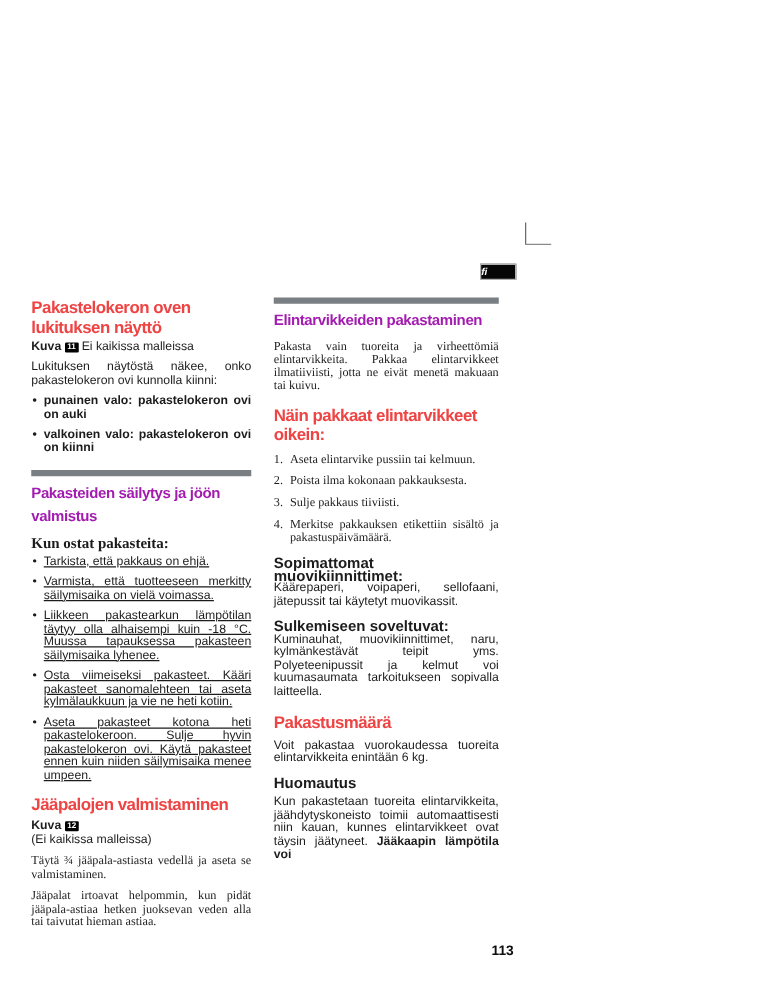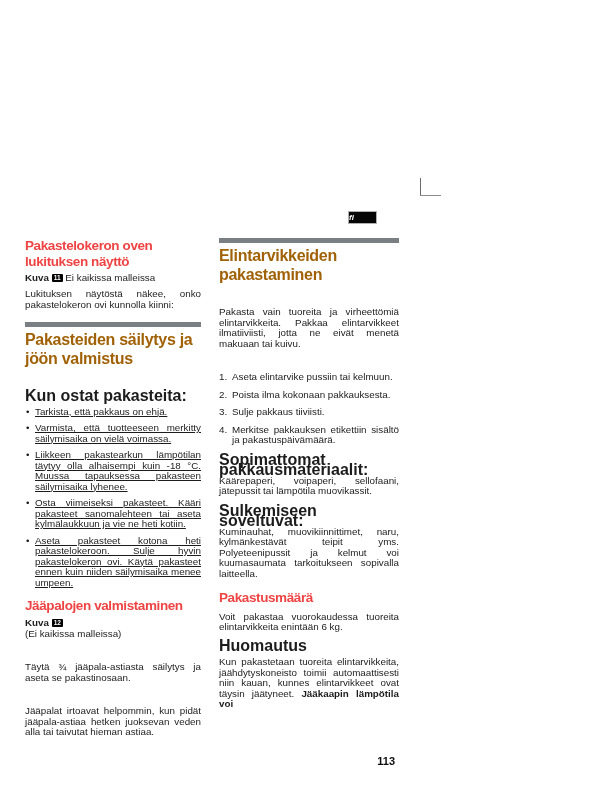--- a/index.html
+++ b/index.html
@@ -12,46 +12,46 @@
     overflow: hidden;
   }
   .page { position: absolute; inset: 0; background: #fff; }
 
   
   .crop-v { position: absolute; left: 420px; top: 178px; width: 1px; height: 18px; background: #6a6a6a; }
   .crop-h { position: absolute; left: 420px; top: 195px; width: 21px; height: 1px; background: #8a8a8a; }
 
   
   .lang-badge {
-    position: absolute; left: 348px; top: 211px; width: 29px; height: 13px;
+    position: absolute; left: 384px; top: 211px; width: 29px; height: 13px;
     background: #060606; border: 1px solid #b0b0b0;
     color: #ffffff; font-size: 8px; font-weight: bold; font-style: italic;
     text-align: left; line-height: 11px;
   }
 
   
   .col { position: absolute; top: 233px; }
   .col-left  { left: 25px;  width: 176px; }
   .col-right { left: 219px; width: 180px; }
 
   .bar { height: 5px; background: #797f83; }
 
   .h1 {
-    font-size: 16px; line-height: 18.5px; font-weight: bold;
-    letter-spacing: -0.3px; color: #a16207;
+    font-size: 12px; line-height: 18.5px; font-weight: bold;
+    letter-spacing: -0.3px; color: #a21caf;
   }
   .h2 {
     font-size: 13.5px; line-height: 15.5px; font-weight: bold;
     letter-spacing: -0.4px; color: #ef4444;
   }
   .body, .bullets li, .steps li {
     font-size: 9.8px; line-height: 10.5px;
     text-align: justify;
   }
-  .glabel { font-size: 16px; line-height: 10.5px; font-weight: bold; }
+  .glabel { font-size: 12px; line-height: 10.5px; font-weight: bold; }
 
   .figref { font-size: 9.8px; line-height: 11px; }
   .figlabel { font-weight: bold; }
   .figbadge {
     display: inline-block; background: #000; color: #fff;
     font-size: 6.5px; font-weight: bold; line-height: 8px;
     padding: 0 2px; vertical-align: 1px; border-radius: 1px;
   }
 
   ul.bullets, ol.steps { list-style: none; }
@@ -60,27 +60,27 @@
   .bullets li + li { margin-top: 6px; }
   .bullets.bold-bullets li { font-weight: bold; }
 
   ol.steps { counter-reset: step; }
   .steps li { counter-increment: step; position: relative; padding-left: 13px; }
   .steps li::before { content: counter(step) "."; position: absolute; left: 0; }
   .steps li + li { margin-top: 7px; }
 
   .mt1 { margin-top: 1px; }  .mt3 { margin-top: 3px; }
   .mt4 { margin-top: 4px; }  .mt5 { margin-top: 5px; text-decoration: underline; }
-  .mt6 { margin-top: 6px; }  .mt7 { margin-top: 23px; }
+  .mt6 { margin-top: 6px; }  .mt7 { margin-top: 7px; font-family: Liberation Serif, serif; }
   .mt8 { margin-top: 8px; }  .mt9 { margin-top: 9px; }
   .mt10 { margin-top: 10px; } .mt11 { margin-top: 11px; }
   .mt12 { margin-top: 12px; }
 
   .page-number {
-    position: absolute; top: 755px; right: 217px;
+    position: absolute; top: 755px; right: 201px;
     font-size: 11px; font-weight: bold; color: #0e0e0e;
   }
 </style>
 </head>
 <body>
 
 <div class="page">
 
   <div class="crop-v"></div>
   <div class="crop-h"></div>
@@ -92,20 +92,24 @@
     <div class="h2">Pakastelokeron oven lukituksen näyttö</div>
 
     <p class="figref mt3">
       <span class="figlabel">Kuva</span>
       <span class="figbadge">11</span>
       <span>Ei kaikissa malleissa</span>
     </p>
 
     <p class="body mt6">Lukituksen näytöstä näkee, onko pakastelokeron ovi kunnolla kiinni:</p>
 
+    <ul class="bullets bold-bullets mt6">
+      <li>punainen valo: pakastelokeron ovi on auki</li>
+      <li>valkoinen valo: pakastelokeron ovi on kiinni</li>
+    </ul>
 
     <div class="bar mt12"></div>
 
     <div class="h1 mt4">Pakasteiden säilytys ja jöön valmistus</div>
 
     <p class="glabel mt7">Kun ostat pakasteita:</p>
 
     <ul class="bullets mt5">
       <li>Tarkista, että pakkaus on ehjä.</li>
       <li>Varmista, että tuotteeseen merkitty säilymisaika on vielä voimassa.</li>
@@ -116,44 +120,45 @@
 
     <div class="h2 mt10">Jääpalojen valmistaminen</div>
 
     <p class="figref mt3">
       <span class="figlabel">Kuva</span>
       <span class="figbadge">12</span>
     </p>
 
     <p class="body mt1">(Ei kaikissa malleissa)</p>
 
-    <p class="body mt7">Täytä ¾ jääpala-astiasta säilytys ja aseta se pakastinosaan.</p>
+    <p class="body mt7">Täytä ¾ jääpala-astiasta vedellä ja aseta se valmistaminen.</p>
     <p class="body mt7">Jääpalat irtoavat helpommin, kun pidät jääpala-astiaa hetken juoksevan veden alla tai taivutat hieman astiaa.</p>
 
   </div>
 
   <div class="col col-right">
 
     <div class="bar mt5"></div>
 
     <div class="h1 mt4">Elintarvikkeiden pakastaminen</div>
 
     <p class="body mt7">Pakasta vain tuoreita ja virheettömiä elintarvikkeita. Pakkaa elintarvikkeet ilmatiiviisti, jotta ne eivät menetä makuaan tai kuivu.</p>
 
+    <div class="h2 mt10">Näin pakkaat elintarvikkeet oikein:</div>
 
     <ol class="steps mt7">
       <li>Aseta elintarvike pussiin tai kelmuun.</li>
       <li>Poista ilma kokonaan pakkauksesta.</li>
       <li>Sulje pakkaus tiiviisti.</li>
       <li>Merkitse pakkauksen etikettiin sisältö ja pakastuspäivämäärä.</li>
     </ol>
 
     <div class="mt9">
-      <p class="glabel">Sopimattomat pakkausmateriaalit:</p>
-      <p class="body">Käärepaperi, voipaperi, sellofaani, jätepussit tai lämpötila muovikassit.</p>
+      <p class="glabel">Sopimattomat muovikiinnittimet:</p>
+      <p class="body">Käärepaperi, voipaperi, sellofaani, jätepussit tai käytetyt muovikassit.</p>
     </div>
 
 
     <div class="mt9">
       <p class="glabel">Sulkemiseen soveltuvat:</p>
       <p class="body">Kuminauhat, muovikiinnittimet, naru, kylmänkestävät teipit yms. Polyeteenipussit ja kelmut voi kuumasaumata tarkoitukseen sopivalla laitteella.</p>
     </div>
 
     <div class="h2 mt11">Pakastusmäärä</div>
 

